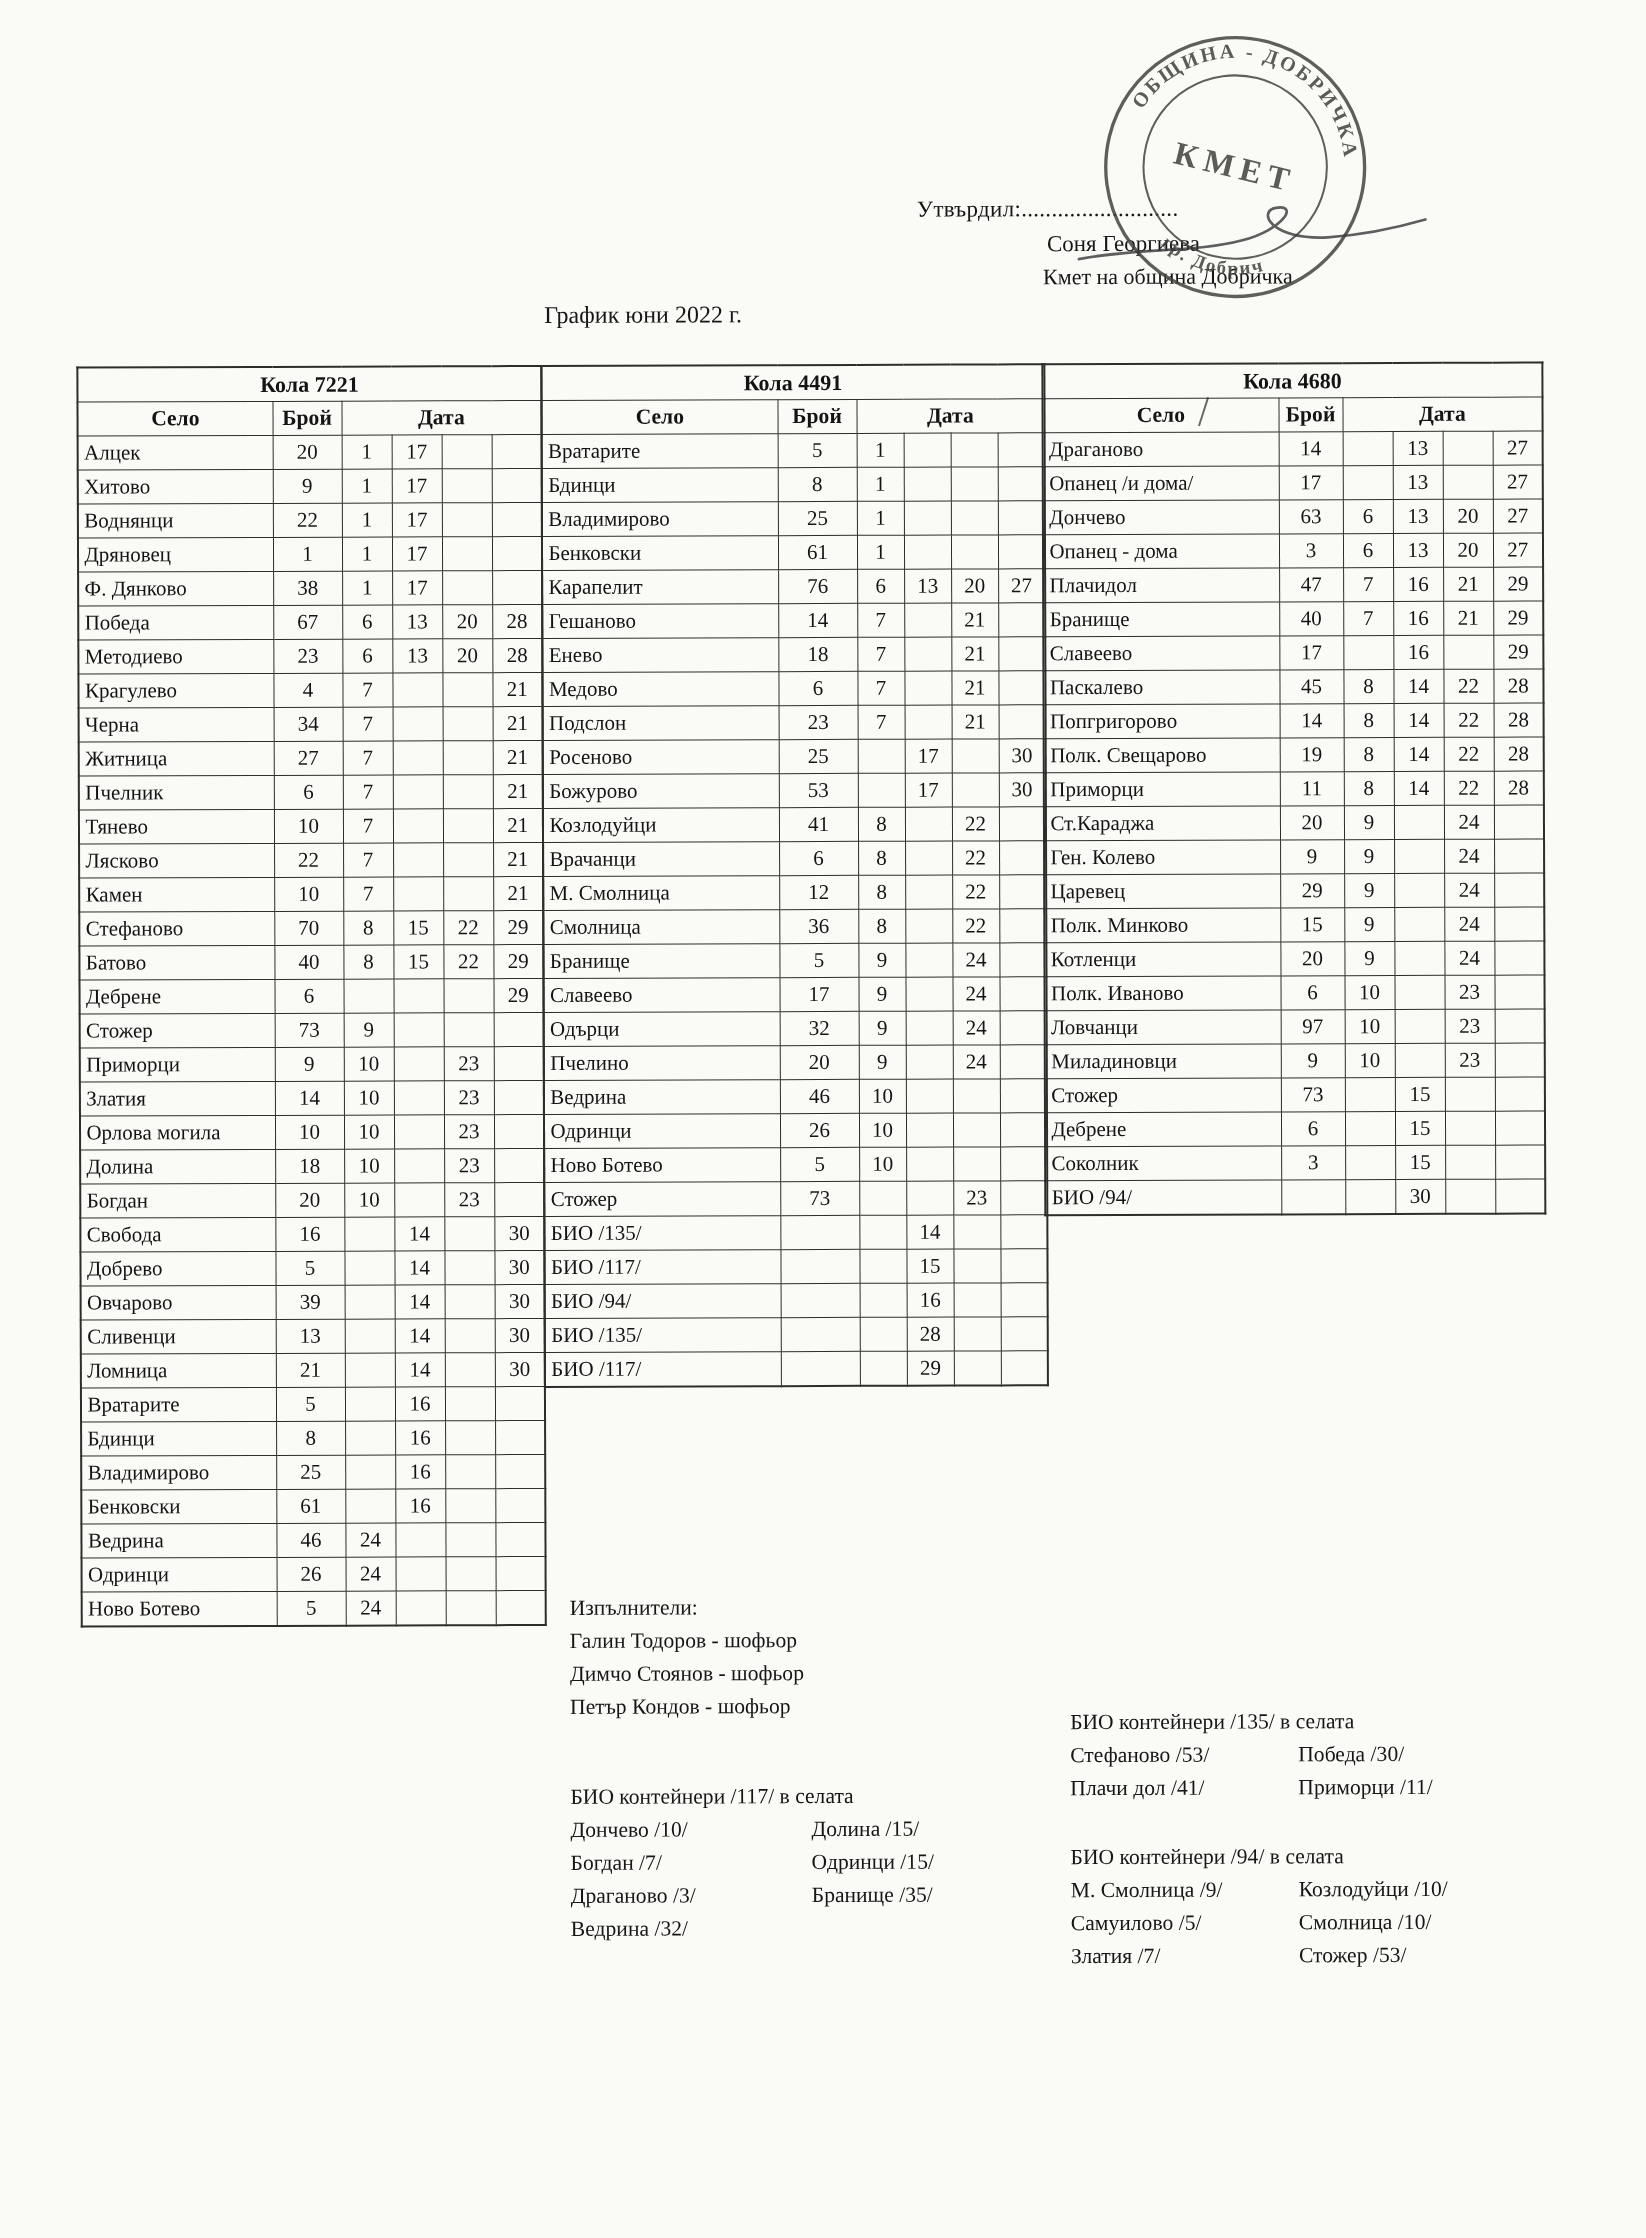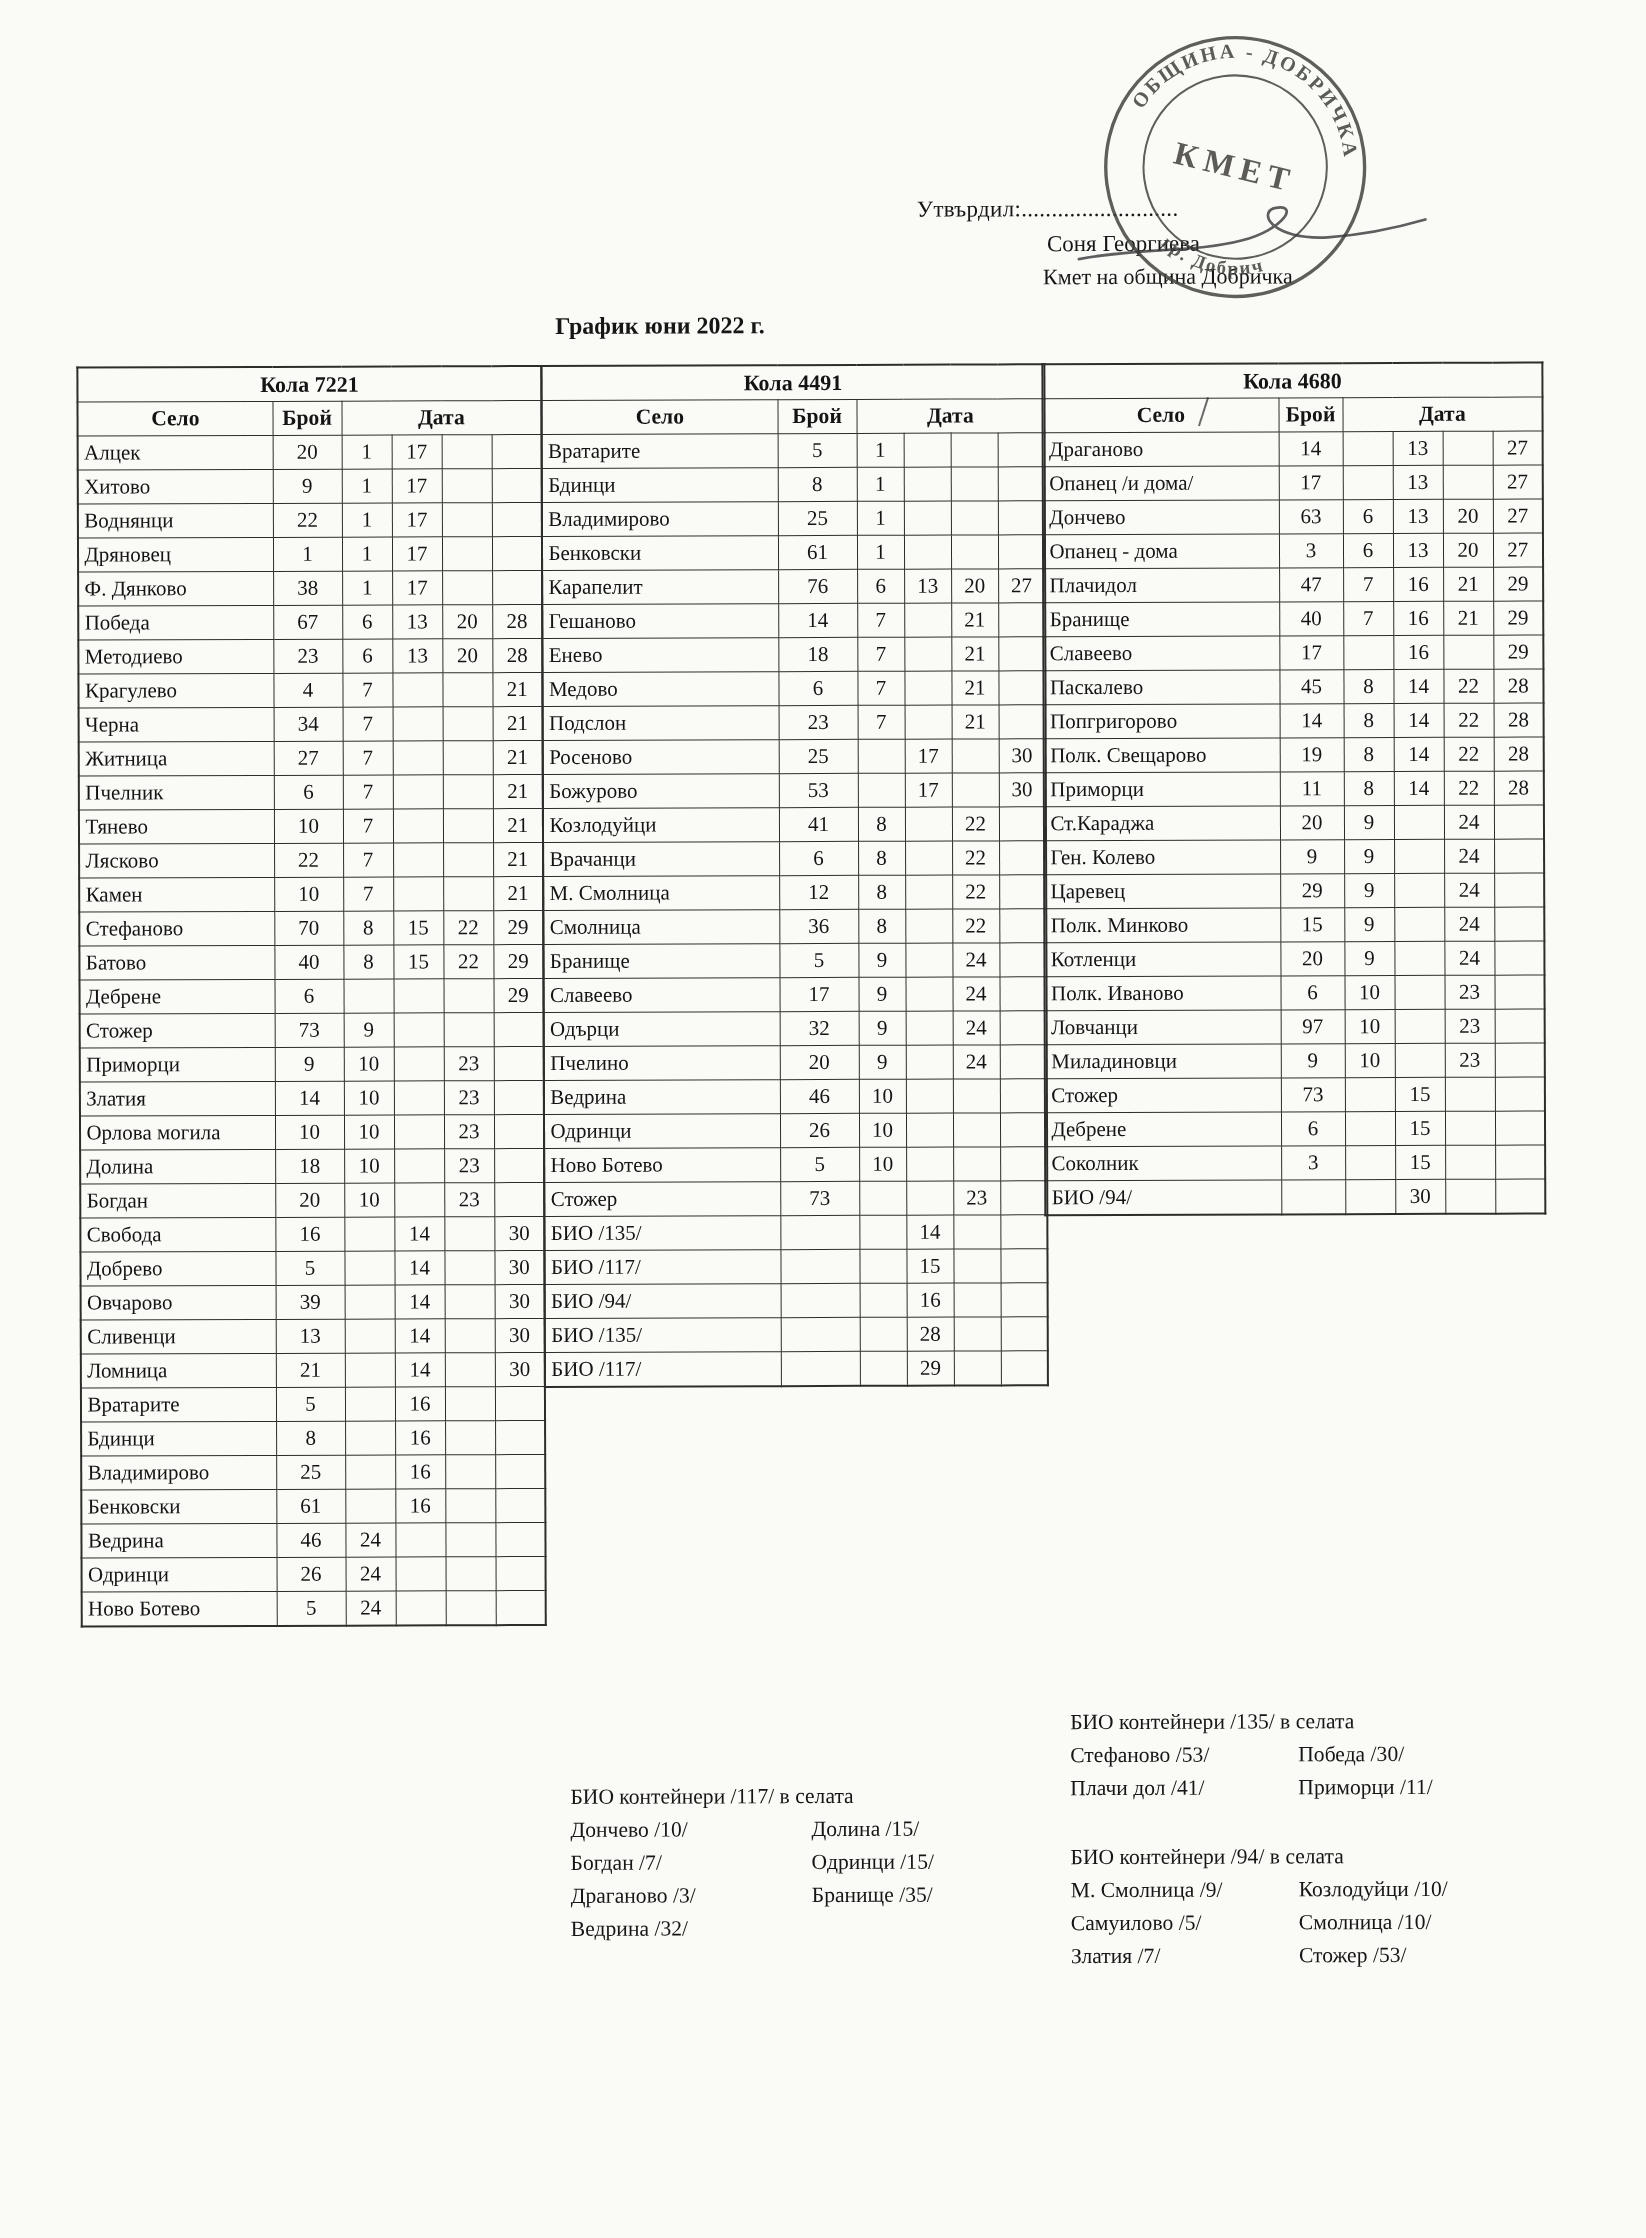--- a/index.html
+++ b/index.html
@@ -7,21 +7,21 @@
     width:1646px;height:2239px;position:relative;overflow:hidden;
     background:#fafaf7;color:#161616;
     font-family:"Liberation Serif","DejaVu Serif",serif;
   }
   .content{position:absolute;inset:0;transform:rotate(-0.2deg)}
 
   
   .approval-label{position:absolute;left:920px;top:197px;font-size:23px;letter-spacing:0.3px}
   .approver-name{position:absolute;left:1050px;top:232px;font-size:23px}
   .approver-title{position:absolute;left:1046px;top:265px;font-size:22px;}
-  .doc-title{position:absolute;left:547px;top:301px;font-size:24px;font-weight:bold;margin:11px}
+  .doc-title{position:absolute;left:547px;top:301px;font-size:24px;font-weight:normal;margin:0}
 
   .stamp-svg{position:absolute;left:1101px;top:31px;width:275px;height:275px;opacity:.85;transform:rotate(14deg)}
   .stamp-svg text{fill:#41403d}
   .sig-svg{position:absolute;left:1065px;top:189px;width:377px;height:115px;opacity:.8}
   .pen-mark{position:absolute;left:1205px;top:398px;width:2px;height:30px;background:#3a3a3a;opacity:.75;transform:rotate(18deg)}
 
   
   table.sched{position:absolute;border-collapse:collapse;table-layout:fixed;
     font-size:21px;color:#141414;border:2px solid #2e2d2b}
   .sched th,.sched td{border:1.3px solid #2e2d2b;height:33px;padding:0;line-height:1.05;
@@ -818,20 +818,26 @@
           <td class="village">БИО /94/</td>
           <td class="num"></td>
           <td class="num"></td>
           <td class="num">30</td>
           <td class="num"></td>
           <td class="num"></td>
         </tr>
       </tbody>
     </table>
 
+  <div class="executors">
+    <div>Изпълнители:</div>
+    <div>Галин Тодоров - шофьор</div>
+    <div>Димчо Стоянов - шофьор</div>
+    <div>Петър Кондов - шофьор</div>
+  </div>
 
   <div class="bio-block" id="bio-0">
     <div class="bio-title">БИО контейнери /117/ в селата</div>
     <div class="bio-grid">
       <div>Дончево /10/</div>
       <div>Долина /15/</div>
       <div>Богдан /7/</div>
       <div>Одринци /15/</div>
       <div>Драганово /3/</div>
       <div>Бранище /35/</div>

